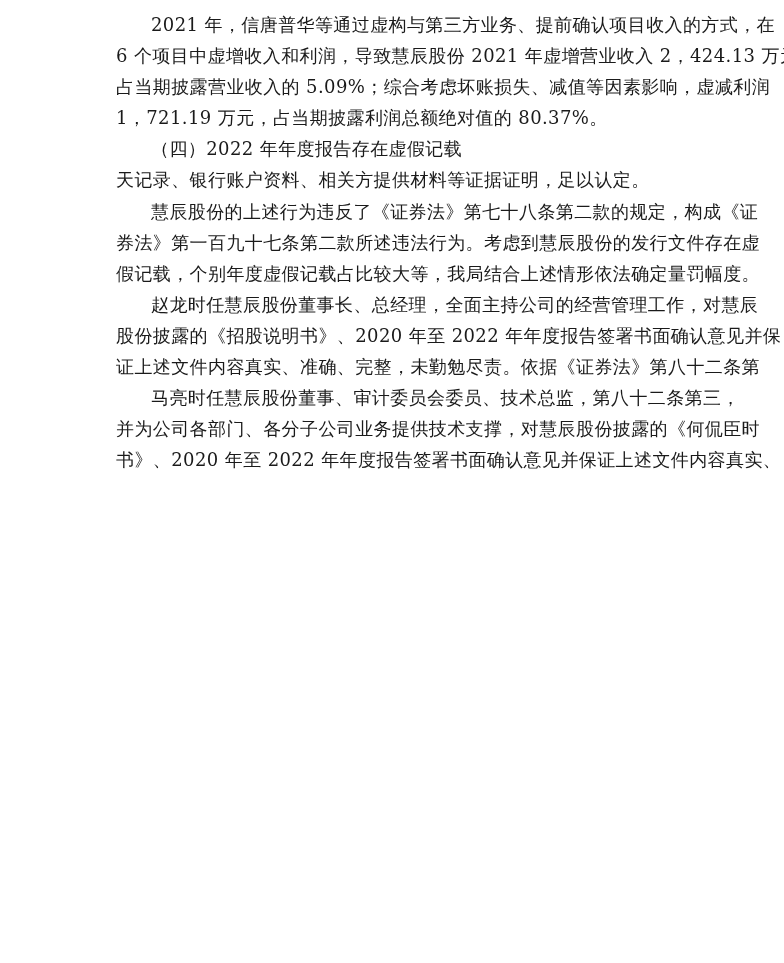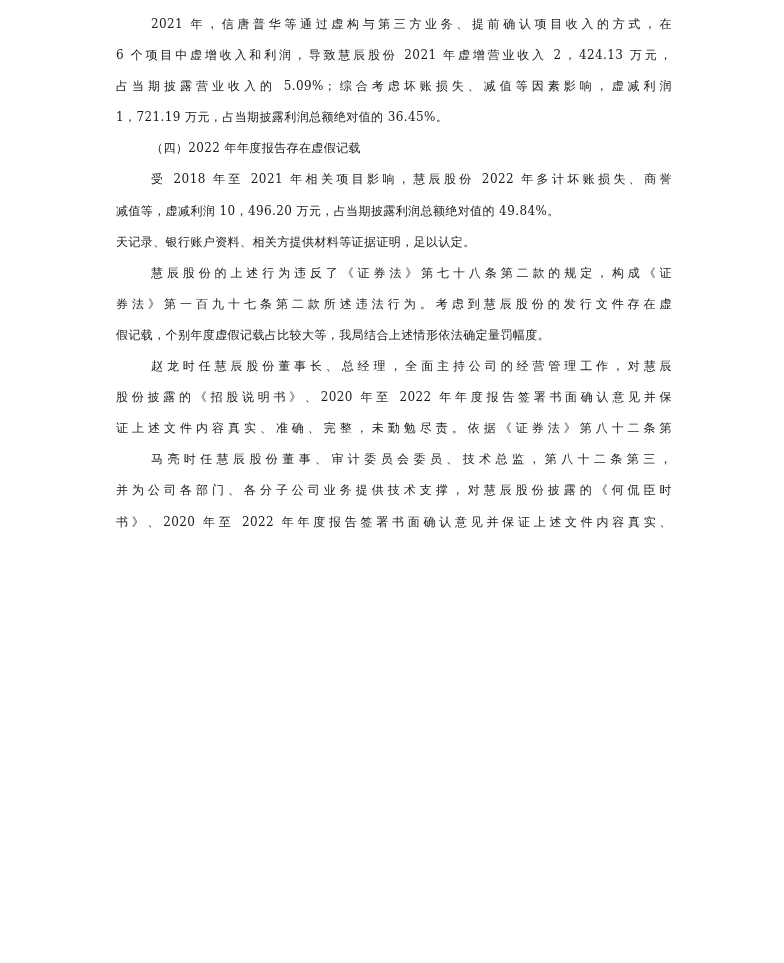--- a/index.html
+++ b/index.html
@@ -12,21 +12,21 @@
     height: 963px;
     position: relative;
     overflow: hidden;
   }
   .page {
     position: absolute;
     left: 116px;
     top: 9px;
     width: 556px;
     font-family: "DejaVu Serif", "Liberation Serif", serif;
-    font-size: 12px;
+    font-size: 18px;
     color: #1a1a1a;
   }
   .para {
     margin: 0;
     padding: 0;
   }
   .line {
     display: block;
     height: 31.1px;
     line-height: 31.1px;
@@ -44,31 +44,27 @@
 </style>
 </head>
 <body>
 
 <div class="page">
 
   <div class="para">
     <span class="line indent">2021 年，信唐普华等通过虚构与第三方业务、提前确认项目收入的方式，在</span>
     <span class="line">6 个项目中虚增收入和利润，导致慧辰股份 2021 年虚增营业收入 2，424.13 万元，</span>
     <span class="line">占当期披露营业收入的 5.09%；综合考虑坏账损失、减值等因素影响，虚减利润</span>
-    <span class="line last">1，721.19 万元，占当期披露利润总额绝对值的 36.45%。</span>
+    <span class="line last">1，721.19 万元，占当期披露利润总额绝对值的 80.37%。</span>
   </div>
 
   <div class="para">
     <span class="line indent last">（四）2022 年年度报告存在虚假记载</span>
   </div>
 
-  <div class="para">
-    <span class="line indent">受 2018 年至 2021 年相关项目影响，慧辰股份 2022 年多计坏账损失、商誉</span>
-    <span class="line last">减值等，虚减利润 10，496.20 万元，占当期披露利润总额绝对值的 49.84%。</span>
-  </div>
 
   <div class="para">
     <span class="line last">天记录、银行账户资料、相关方提供材料等证据证明，足以认定。</span>
   </div>
 
   <div class="para">
     <span class="line indent">慧辰股份的上述行为违反了《证券法》第七十八条第二款的规定，构成《证</span>
     <span class="line">券法》第一百九十七条第二款所述违法行为。考虑到慧辰股份的发行文件存在虚</span>
     <span class="line last">假记载，个别年度虚假记载占比较大等，我局结合上述情形依法确定量罚幅度。</span>
   </div>

